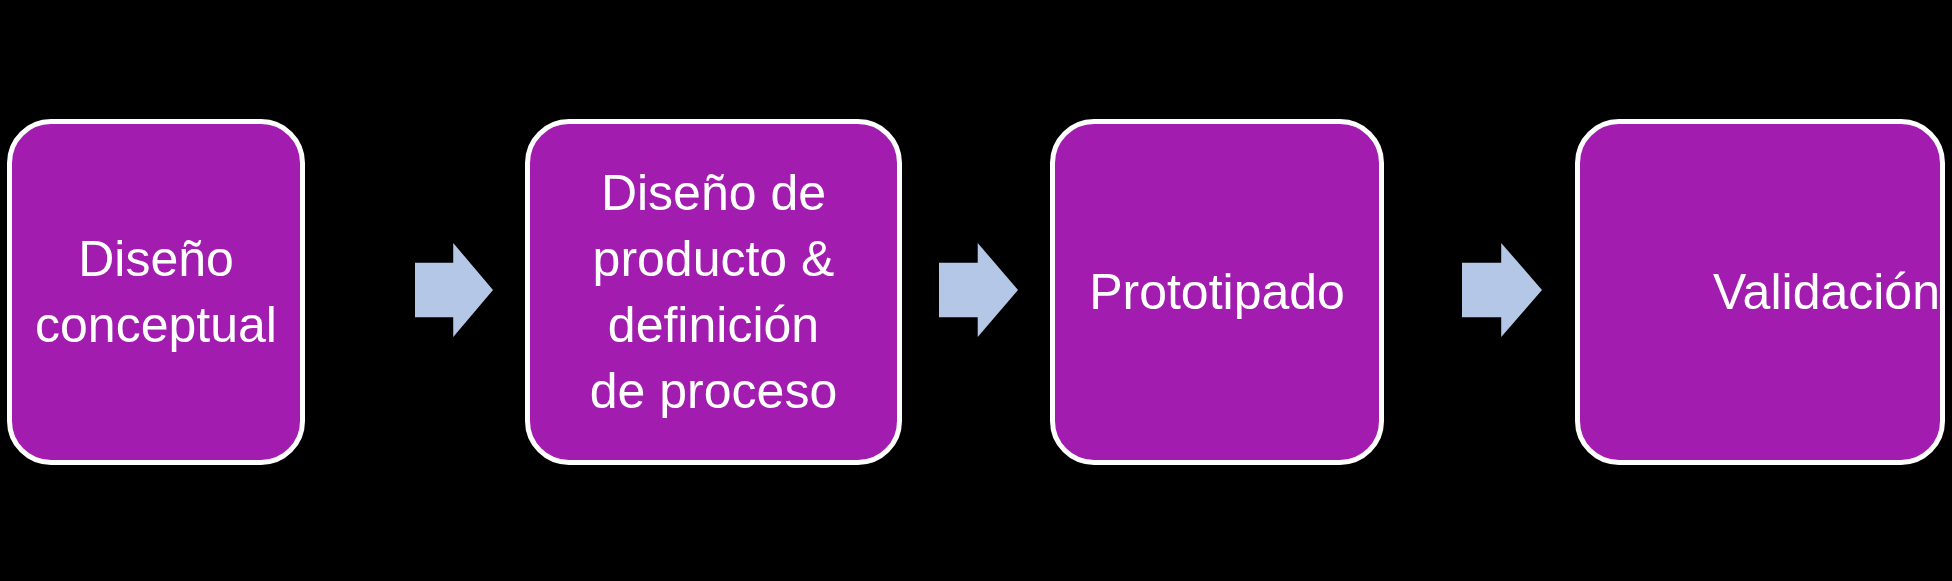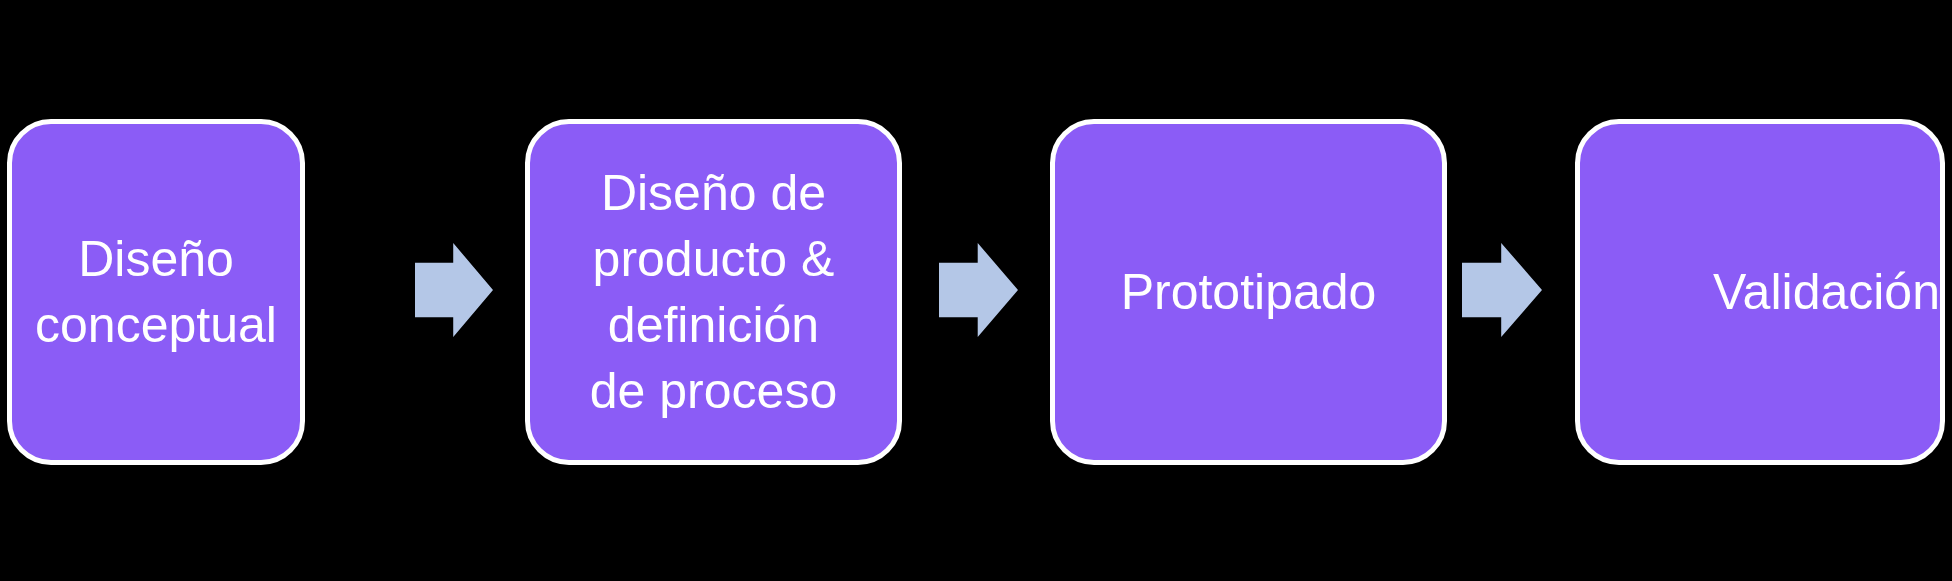--- a/index.html
+++ b/index.html
@@ -12,21 +12,21 @@
     width: 1952px;
     height: 581px;
     background: #000000;
     overflow: hidden;
     font-family: "Liberation Sans", "DejaVu Sans", sans-serif;
   }
   .stage-box {
     position: absolute;
     top: 119px;
     height: 346px;
-    background: #8b5cf6;
+    background: #a21caf;
     border: 5px solid #FFFFFF;
     border-radius: 44px;
     box-sizing: border-box;
     display: flex;
     align-items: center;
     justify-content: center;
     text-align: center;
   }
   .stage-label {
     color: #FFFFFF;
@@ -38,21 +38,21 @@
   }
   .flow-arrow {
     position: absolute;
     top: 243px;
     height: 94px;
     background: #B4C7E7;
     clip-path: polygon(0% 21%, 49% 21%, 49% 0%, 100% 50%, 49% 100%, 49% 79%, 0% 79%);
   }
   .box-1 { left: 7px;    width: 298px; justify-content: center; }
   .box-2 { left: 525px;  width: 377px; }
-  .box-3 { left: 1050px; width: 397px; }
+  .box-3 { left: 1050px; width: 334px; }
   .box-4 { left: 1575px; width: 370px; justify-content: flex-end; }
   .arrow-1 { left: 415px;  width: 78px; }
   .arrow-2 { left: 939px;  width: 79px; }
   .arrow-3 { left: 1462px; width: 80px; }
 </style>
 </head>
 <body>
 
 <div class="canvas">
 

